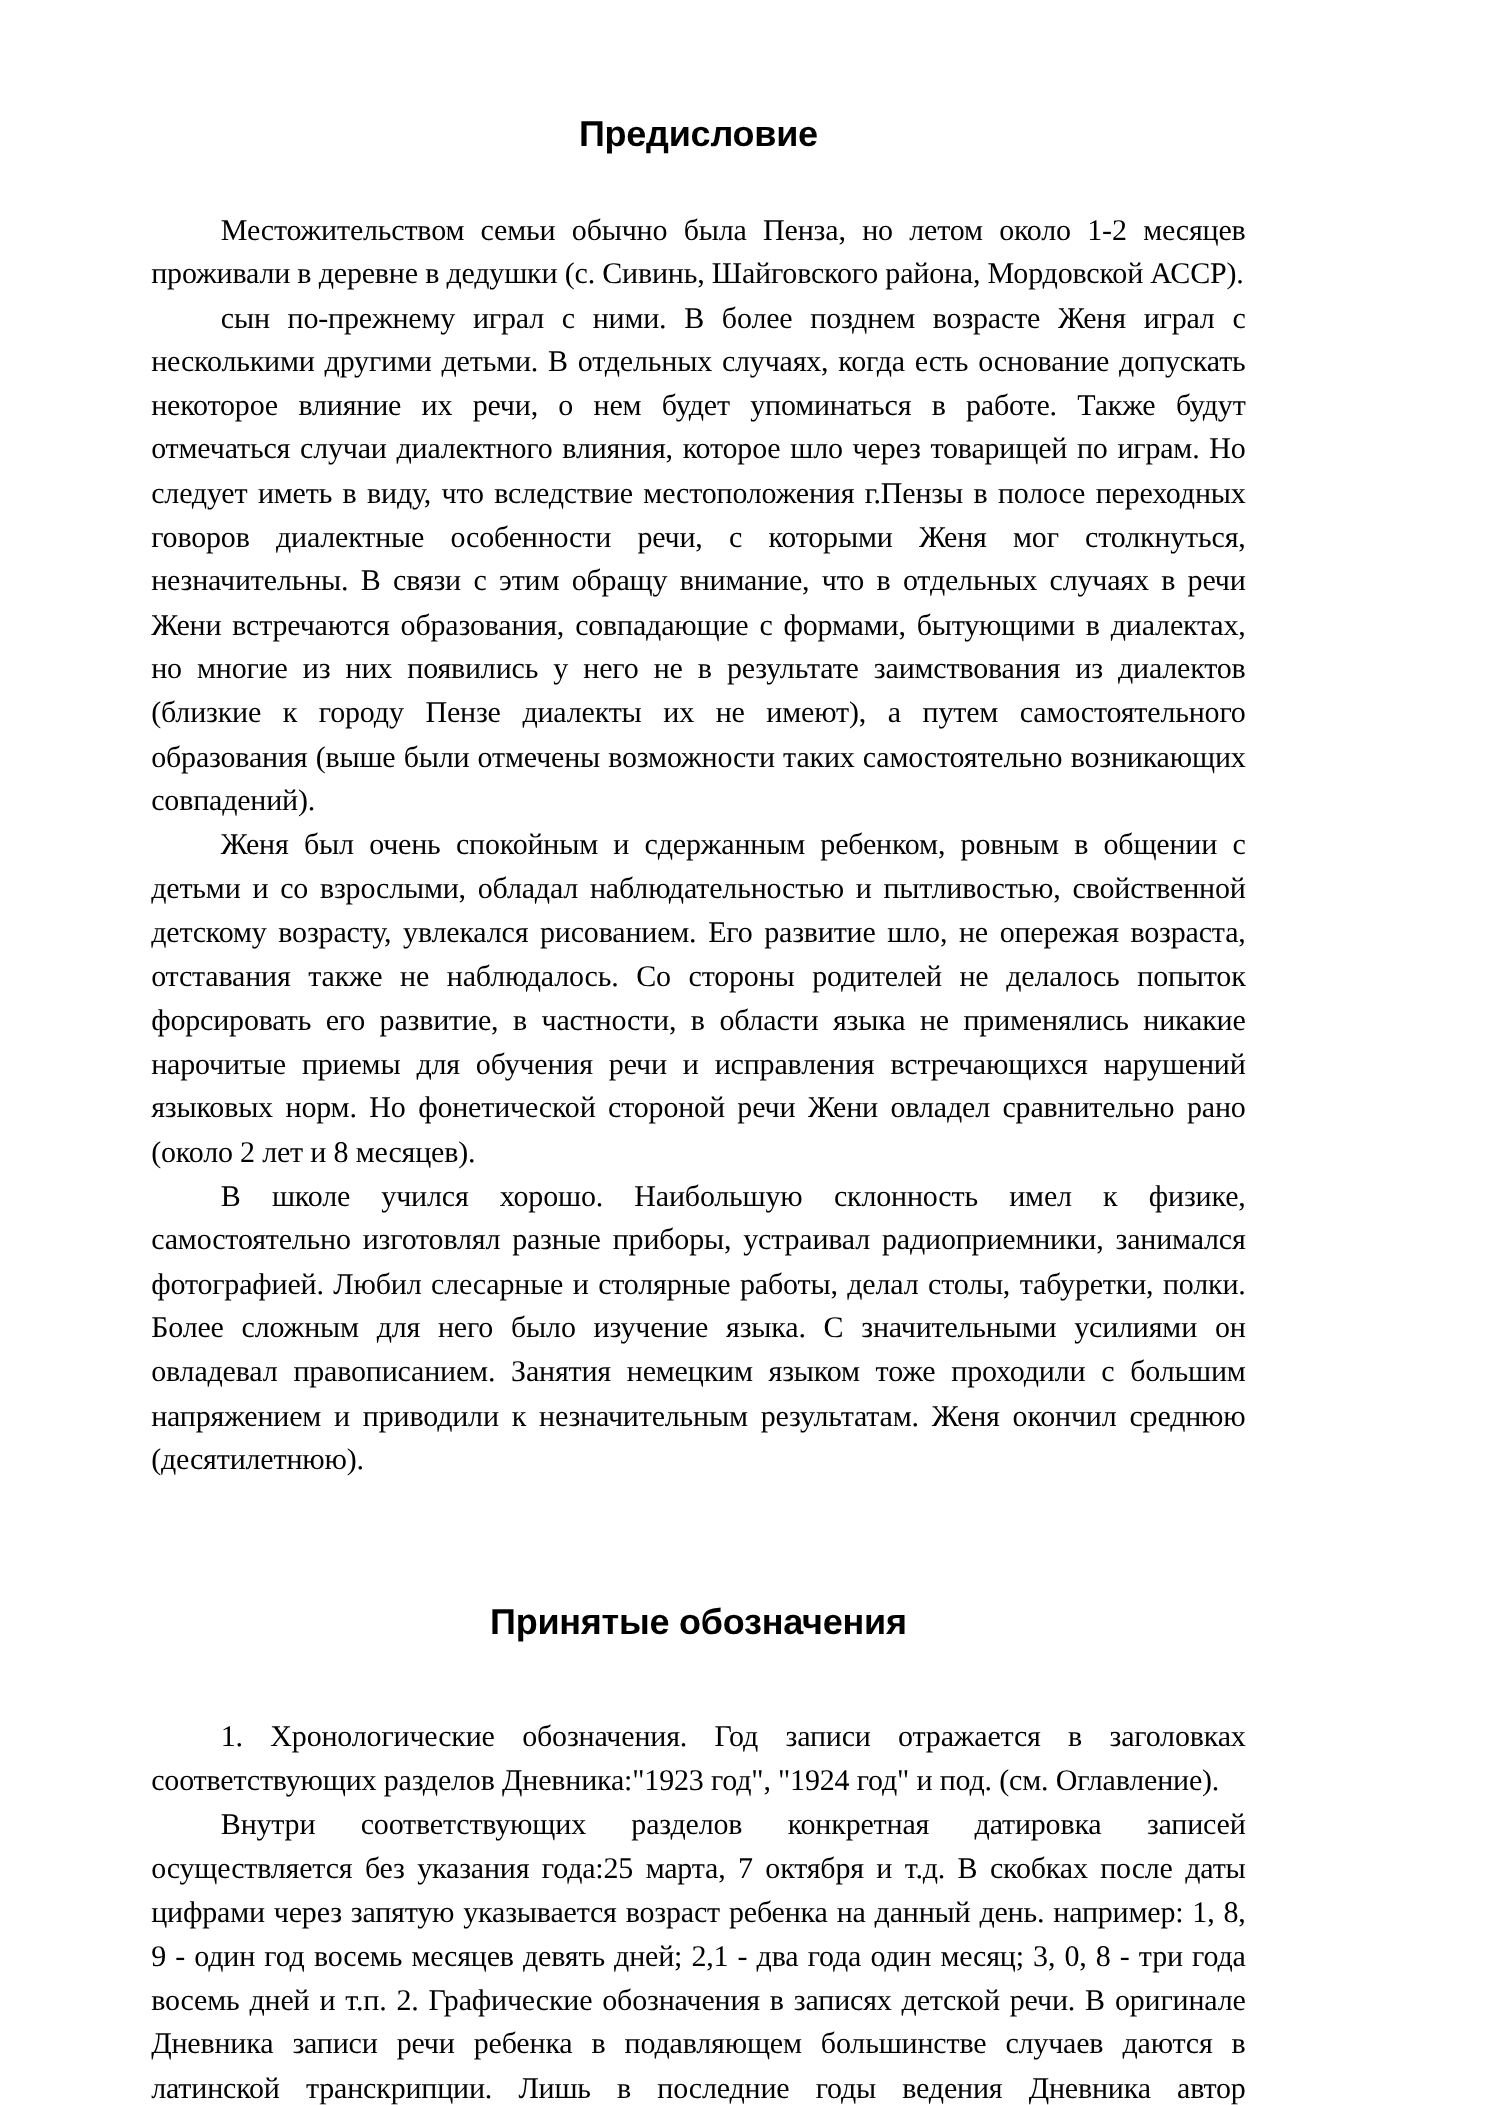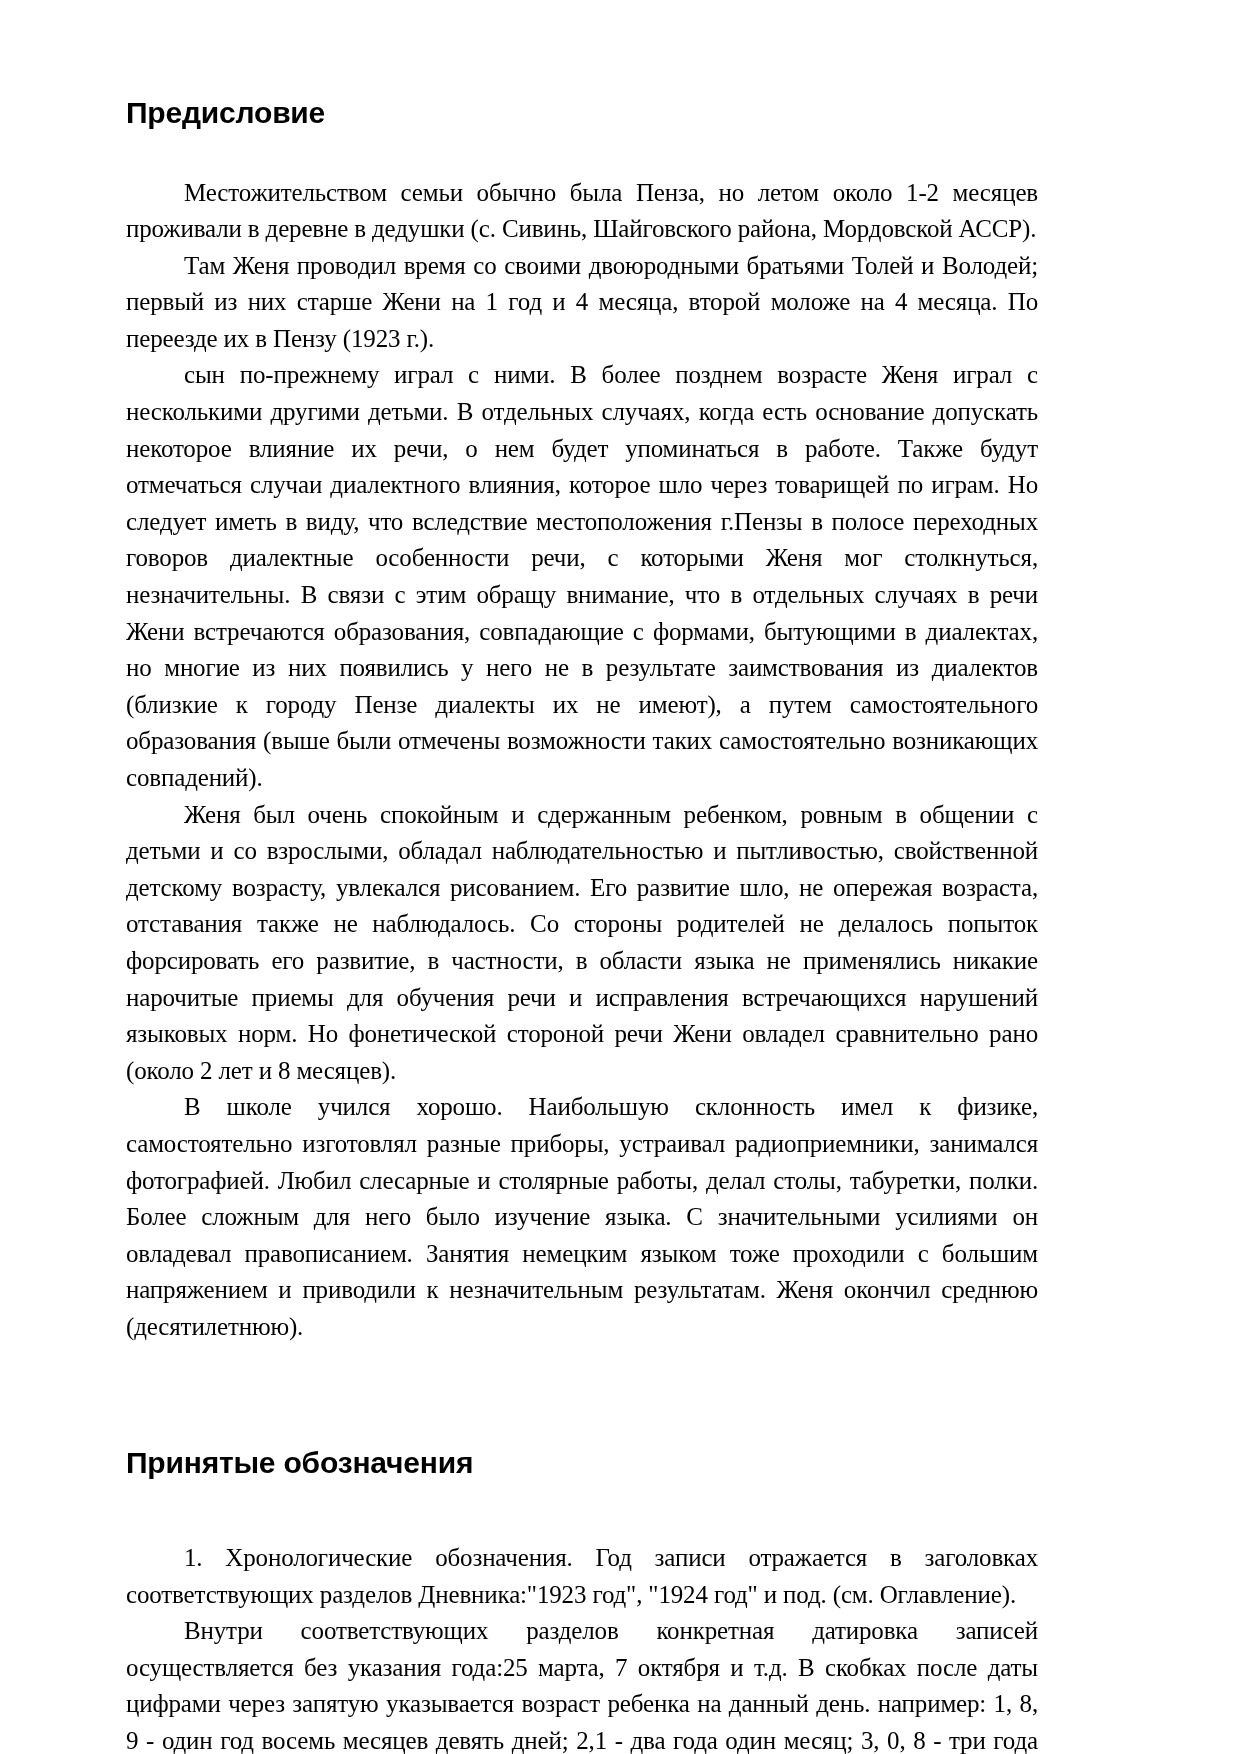--- a/index.html
+++ b/index.html
@@ -25,21 +25,21 @@
     position: absolute;
     left: 126px;
     top: 96px;
     width: 912px;
   }
   h1.section-heading {
     font-family: "Liberation Sans", "DejaVu Sans", sans-serif;
     font-weight: bold;
     font-size: 30px;
     line-height: 1.15;
-    text-align: left;
+    text-align: center;
     margin: 0;
     padding: 0;
     letter-spacing: -0.2px;
   }
   .heading-block-1 {
     margin-bottom: 44px;
   }
   .heading-block-2 {
     margin-top: 100px;
     margin-bottom: 60px;
@@ -62,21 +62,20 @@
 
 <div class="page">
   <div class="content">
 
     <div class="heading-block-1">
       <h1 class="section-heading">Предисловие</h1>
     </div>
 
     <div>
       <p class="body-par">Местожительством семьи обычно была Пенза, но летом около 1-2 месяцев проживали в деревне в дедушки (с. Сивинь, Шайговского района, Мордовской АССР).</p>
-      <p class="body-par">Там Женя проводил время со своими двоюродными братьями Толей и Володей; первый из них старше Жени на 1 год и 4 месяца, второй моложе на 4 месяца. По переезде их в Пензу (1923 г.).</p>
       <p class="body-par">сын по-прежнему играл с ними. В более позднем возрасте Женя играл с несколькими другими детьми. В отдельных случаях, когда есть основание допускать некоторое влияние их речи, о нем будет упоминаться в работе. Также будут отмечаться случаи диалектного влияния, которое шло через товарищей по играм. Но следует иметь в виду, что вследствие местоположения г.Пензы в полосе переходных говоров диалектные особенности речи, с которыми Женя мог столкнуться, незначительны. В связи с этим обращу внимание, что в отдельных случаях в речи Жени встречаются образования, совпадающие с формами, бытующими в диалектах, но многие из них появились у него не в результате заимствования из диалектов (близкие к городу Пензе диалекты их не имеют), а путем самостоятельного образования (выше были отмечены возможности таких самостоятельно возникающих совпадений).</p>
       <p class="body-par">Женя был очень спокойным и сдержанным ребенком, ровным в общении с детьми и со взрослыми, обладал наблюдательностью и пытливостью, свойственной детскому возрасту, увлекался рисованием. Его развитие шло, не опережая возраста, отставания также не наблюдалось. Со стороны родителей не делалось попыток форсировать его развитие, в частности, в области языка не применялись никакие нарочитые приемы для обучения речи и исправления встречающихся нарушений языковых норм. Но фонетической стороной речи Жени овладел сравнительно рано (около 2 лет и 8 месяцев).</p>
       <p class="body-par">В школе учился хорошо. Наибольшую склонность имел к физике, самостоятельно изготовлял разные приборы, устраивал радиоприемники, занимался фотографией. Любил слесарные и столярные работы, делал столы, табуретки, полки. Более сложным для него было изучение языка. С значительными усилиями он овладевал правописанием. Занятия немецким языком тоже проходили с большим напряжением и приводили к незначительным результатам. Женя окончил среднюю (десятилетнюю).</p>
     </div>
 
     <div class="heading-block-2">
       <h1 class="section-heading">Принятые обозначения</h1>
     </div>
 
     <div>

